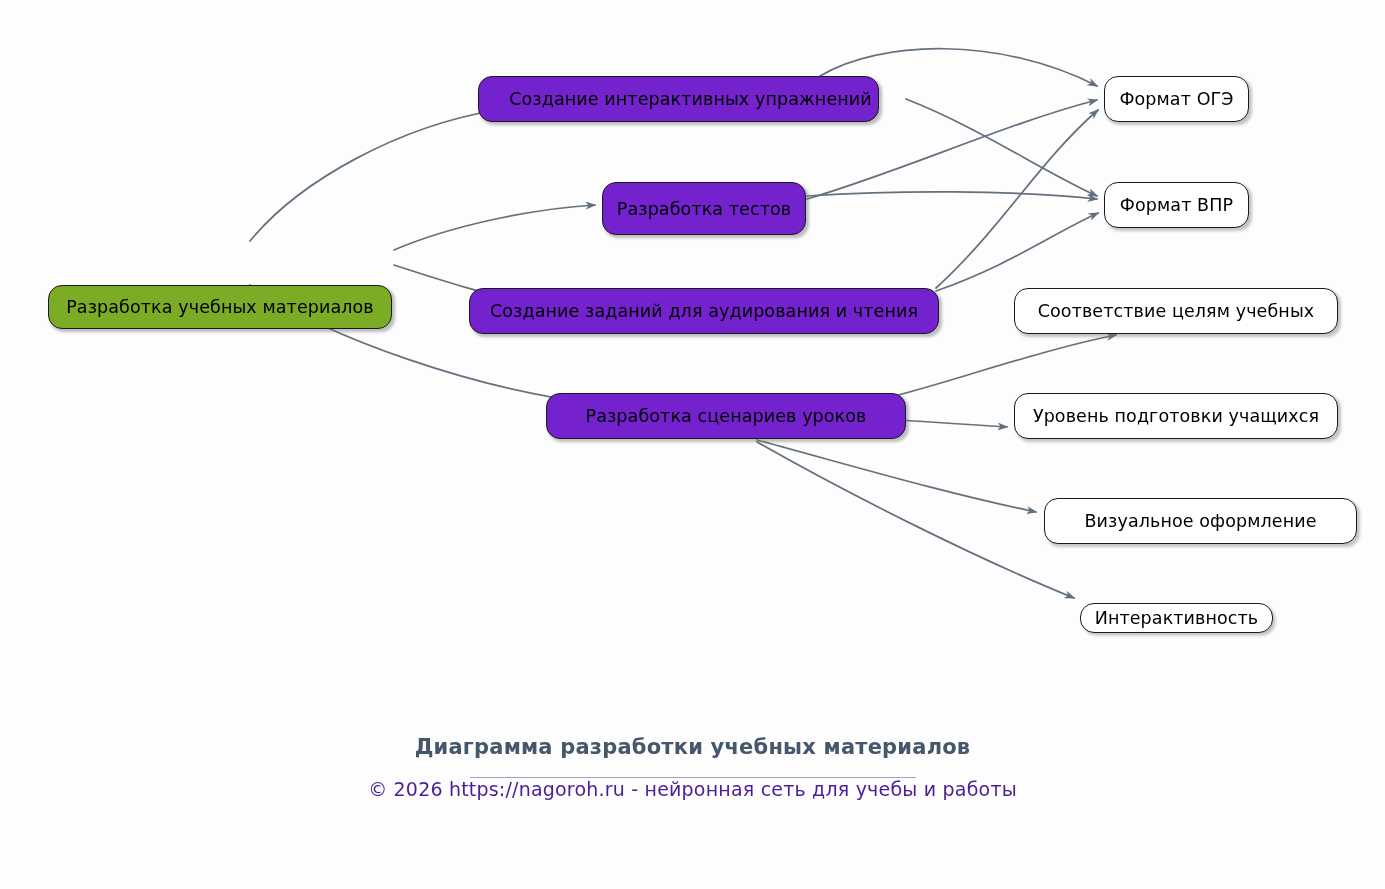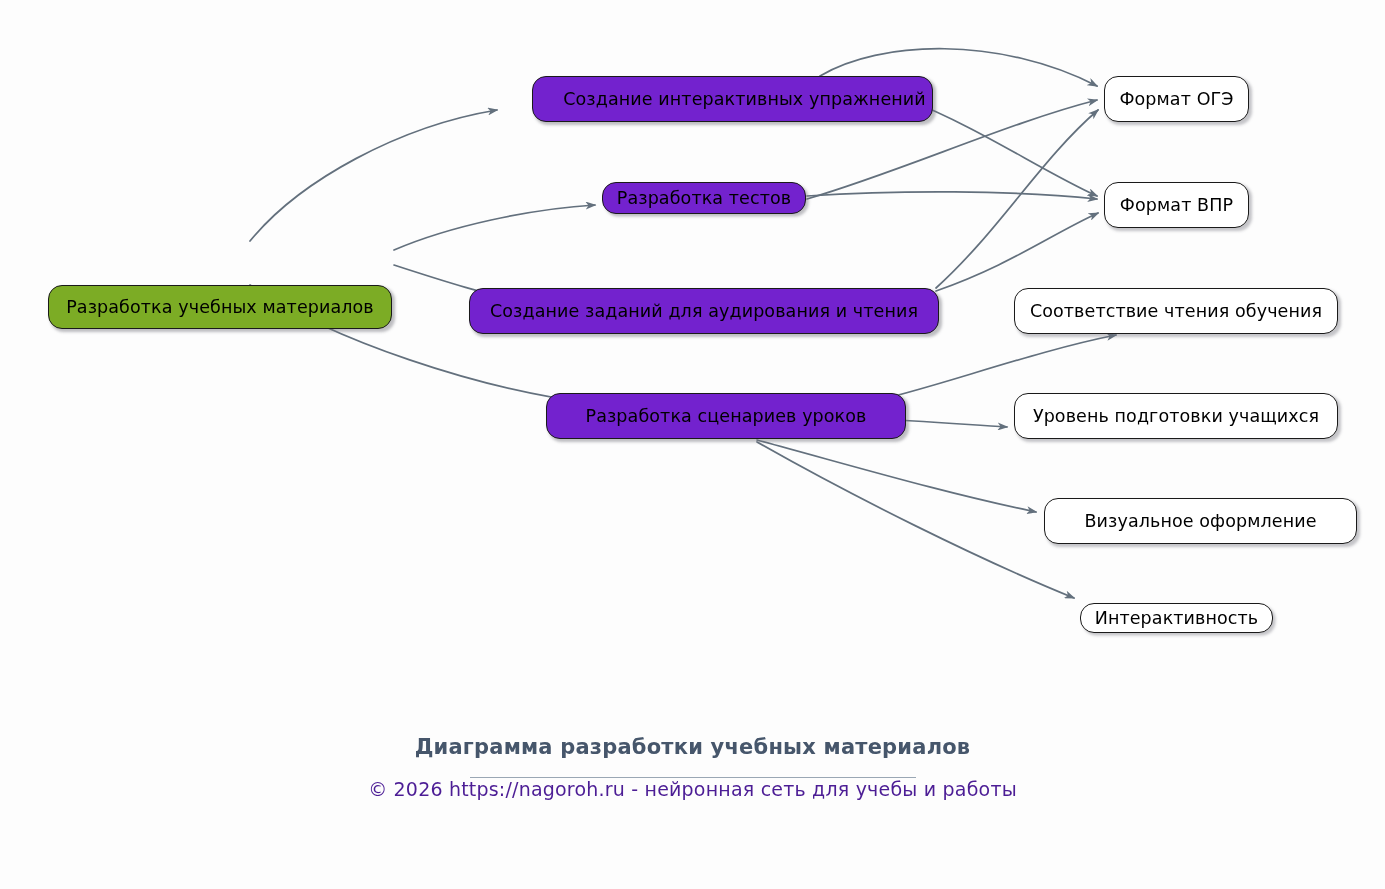--- a/index.html
+++ b/index.html
@@ -104,40 +104,40 @@
         <path d="M 862,418 C 920,421 960,424 1007,427" fill="none" stroke="#63707d" stroke-width="1.7" stroke-linecap="round" marker-end="url(#arrowhead)"></path>
         <path d="M 757,440 C 850,465 940,492 1036,512" fill="none" stroke="#63707d" stroke-width="1.7" stroke-linecap="round" marker-end="url(#arrowhead)"></path>
         <path d="M 757,442 C 850,495 980,560 1074,598" fill="none" stroke="#63707d" stroke-width="1.7" stroke-linecap="round" marker-end="url(#arrowhead)"></path>
       </g>
   </svg>
 
   <div id="node-group">
       <div class="node root" style="left: 48px; top: 241px; width: 344px; height: 44px; margin-top: 44px;">
         <span>Разработка учебных материалов</span>
       </div>
-      <div class="node branch" style="left: 532px; top: 76px; width: 401px; height: 46px; padding-left: 24px;">
+      <div class="node branch" style="left: 478px; top: 76px; width: 401px; height: 46px; padding-left: 24px;">
         <span>Создание интерактивных упражнений</span>
       </div>
-      <div class="node branch" style="left: 602px; top: 182px; width: 204px; height: 32px;">
+      <div class="node branch" style="left: 602px; top: 182px; width: 204px; height: 53px;">
         <span>Разработка тестов</span>
       </div>
       <div class="node branch" style="left: 469px; top: 288px; width: 470px; height: 46px;">
         <span>Создание заданий для аудирования и чтения</span>
       </div>
       <div class="node branch" style="left: 546px; top: 393px; width: 360px; height: 46px;">
         <span>Разработка сценариев уроков</span>
       </div>
       <div class="node leaf" style="left: 1104px; top: 76px; width: 145px; height: 46px;">
         <span>Формат ОГЭ</span>
       </div>
       <div class="node leaf" style="left: 1104px; top: 182px; width: 145px; height: 46px;">
         <span>Формат ВПР</span>
       </div>
       <div class="node leaf" style="left: 1014px; top: 288px; width: 324px; height: 46px;">
-        <span>Соответствие чтения обучения</span>
+        <span>Соответствие целям учебных</span>
       </div>
       <div class="node leaf" style="left: 1014px; top: 393px; width: 324px; height: 46px;">
         <span>Уровень подготовки учащихся</span>
       </div>
       <div class="node leaf" style="left: 1044px; top: 498px; width: 313px; height: 46px;">
         <span>Визуальное оформление</span>
       </div>
       <div class="node leaf" style="left: 1080px; top: 603px; width: 193px; height: 30px;">
         <span>Интерактивность</span>
       </div>

